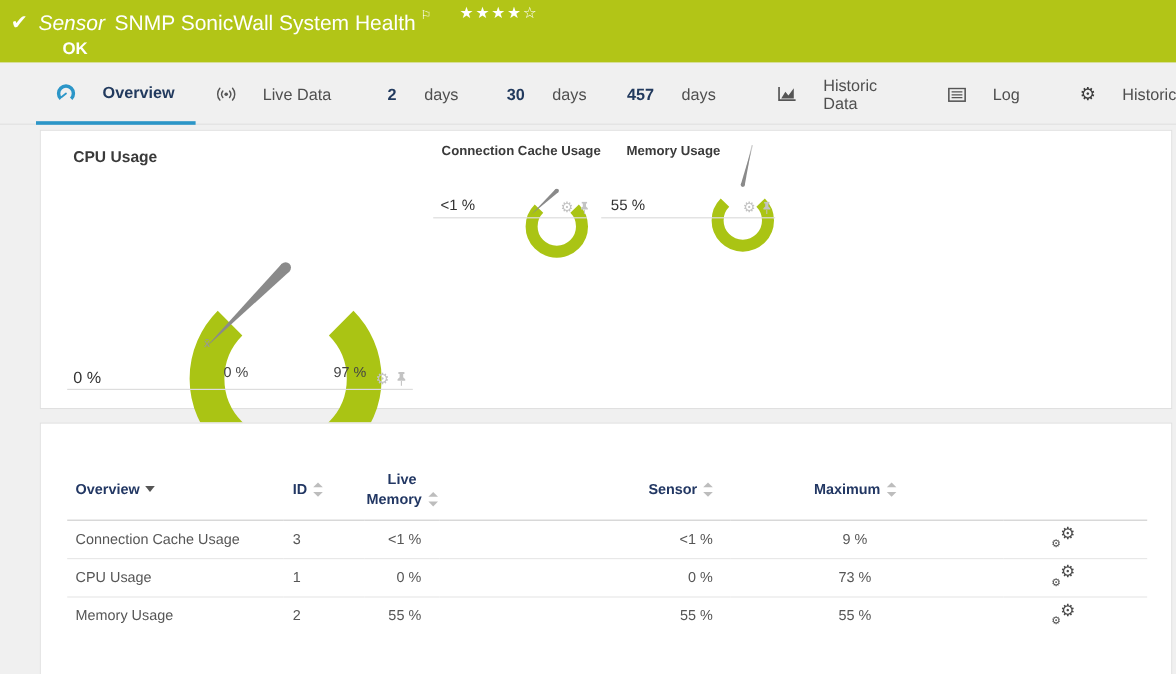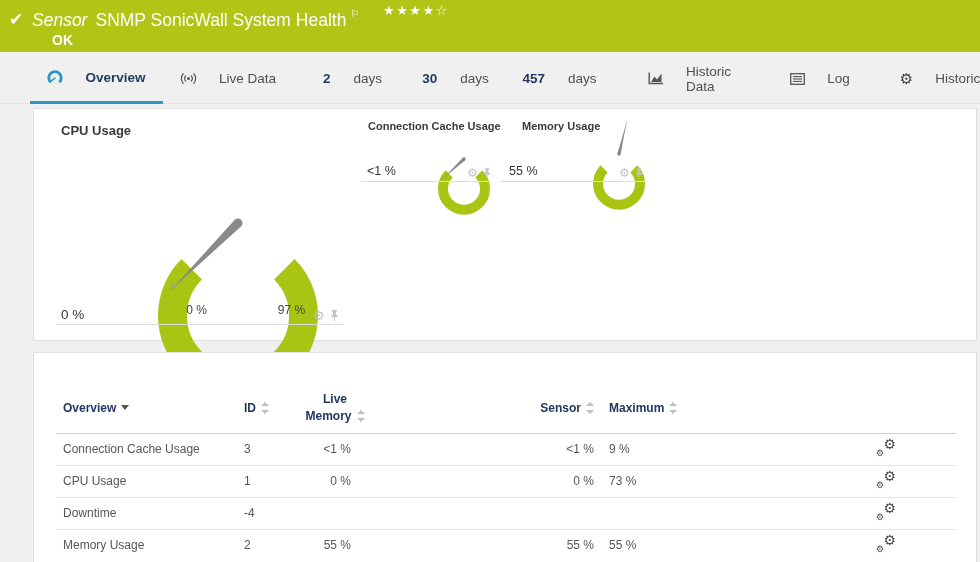--- a/index.html
+++ b/index.html
@@ -41,21 +41,21 @@
   .icon-pair svg { cursor:pointer; }
   
   table.channels { position:absolute; left:22px; top:30px; width:900px; border-collapse:collapse; font-size:12px; }
   table.channels th { font-weight:bold; color:#223763; height:50px; vertical-align:middle; white-space:nowrap; }
   table.channels td { height:32px; color:#565656; border-top:1px solid #e8e8e8; white-space:nowrap; }
   table.channels tr.hdr th { border-bottom:1px solid #cfcfcf; }
   .c1 { text-align:left; padding-left:7px; }
   .c2 { text-align:left; padding-left:8px; }
   .c3 { text-align:right; padding-right:15px; }
   .c4 { text-align:right; padding-right:15px; }
-  .c5 { text-align:left; padding-right:20px; }
+  .c5 { text-align:center; padding-right:20px; }
   .c6 { text-align:left; padding-left:40px; }
   th.c3 { text-align:center; padding-right:0; }
   .hdr-2line { display:inline-block; text-align:center; line-height:1.4; }
   
   .sort { display:inline-block; width:8px; margin-left:5px; position:relative; height:12px; vertical-align:-2px; }
   .sort i { position:absolute; left:0; width:0; height:0; border-left:4px solid transparent; border-right:4px solid transparent; }
   .sort .up { top:0; border-bottom:4px solid #bdbdbd; }
   .sort .dn { bottom:0; border-top:4px solid #bdbdbd; }
   .sort-desc { display:inline-block; margin-left:5px; width:0; height:0; vertical-align:2px;
                border-left:4.5px solid transparent; border-right:4.5px solid transparent; border-top:5px solid #555; }
@@ -227,28 +227,20 @@
       </tr>
       <tr>
         <td class="c1">CPU Usage</td>
         <td class="c2">1</td>
         <td class="c3">0 %</td>
         <td class="c4">0 %</td>
         <td class="c5">73 %</td>
         <td class="c6"><span class="gears2"><span class="g-big">⚙</span><span class="g-sml">⚙</span></span></td>
       </tr>
       <tr>
-        <td class="c1">Downtime</td>
-        <td class="c2">-4</td>
-        <td class="c3"></td>
-        <td class="c4"></td>
-        <td class="c5"></td>
-        <td class="c6"><span class="gears2"><span class="g-big">⚙</span><span class="g-sml">⚙</span></span></td>
-      </tr>
-      <tr>
         <td class="c1">Memory Usage</td>
         <td class="c2">2</td>
         <td class="c3">55 %</td>
         <td class="c4">55 %</td>
         <td class="c5">55 %</td>
         <td class="c6"><span class="gears2"><span class="g-big">⚙</span><span class="g-sml">⚙</span></span></td>
       </tr>
     </tbody>
       </table>
   </div>

